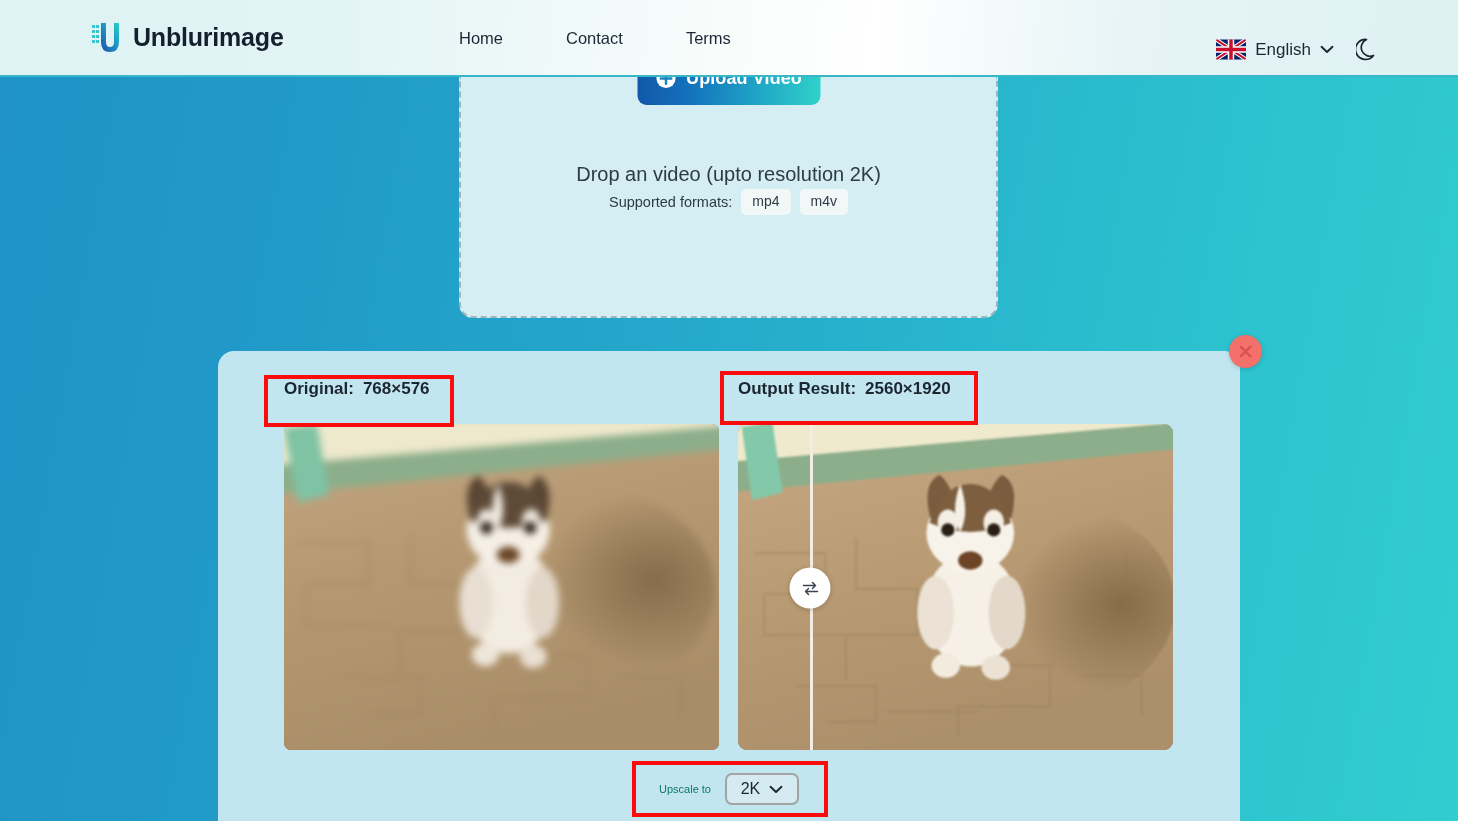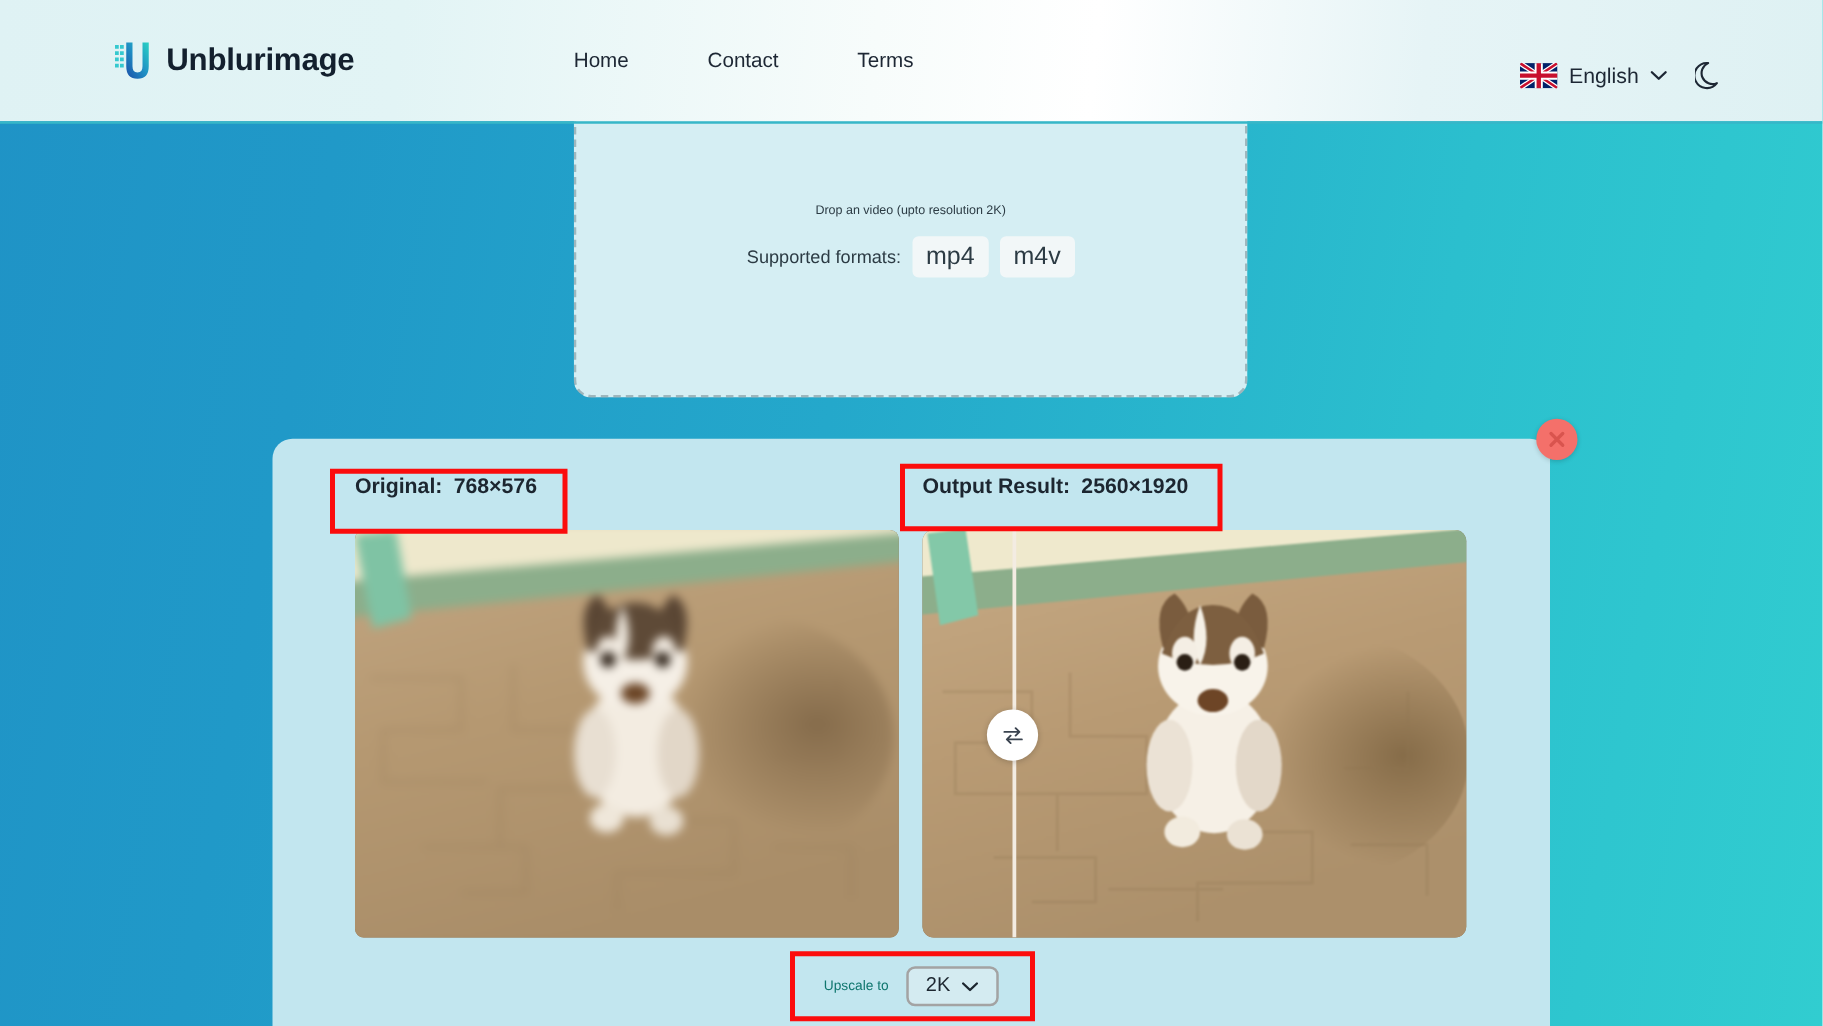--- a/index.html
+++ b/index.html
@@ -9,21 +9,21 @@
     font-family: "Liberation Sans", sans-serif;
   }
   body {
     background: linear-gradient(100deg, #1f93c6 0%, #2099c8 18%, #24a8cb 45%, #2bbfce 75%, #31cdd0 100%);
     position: relative;
   }
 
   
   #header {
     position: absolute; top: 0; left: 0;
-    width: 1458px; height: 99px;
+    width: 1458px; height: 77px;
     background: linear-gradient(95deg, #dff2f4 0%, #e2f4f5 22%, #f7fcfb 48%, #ffffff 60%, #e6f4f6 78%, #def1f3 100%);
     border-bottom: 2px solid #37b7c8;
     display: flex; align-items: center;
     z-index: 30;
   }
   #logo-group {
     position: absolute; left: 90px; top: 50%;
     transform: translateY(-50%);
     display: flex; align-items: center; gap: 9px;
   }
@@ -78,30 +78,30 @@
     border-radius: 9px;
     display: flex; align-items: center; justify-content: center;
     gap: 10px; cursor: pointer; border: none;
   }
   .plus-icon { width: 21px; height: 21px; display: block; flex: none; }
   #upload-button-label {
     color: #fff; font-size: 18px; font-weight: 700; letter-spacing: 0.1px;
   }
   #drop-hint {
     position: absolute; top: 86px; width: 100%;
-    text-align: center; font-size: 10px; color: #2c3b44;
+    text-align: center; font-size: 20px; color: #2c3b44;
   }
   #formats-row {
     position: absolute; top: 112px; width: 100%;
     display: flex; align-items: center; justify-content: center; gap: 9px;
   }
   #formats-label { font-size: 14.5px; color: #2c3b44; }
   .format-chip {
     background: #f2f7f8; color: #2c3b44;
-    font-size: 20px; border-radius: 5px;
+    font-size: 14px; border-radius: 5px;
     padding: 4px 11px; line-height: 1.25;
   }
   #tos-line {
     position: absolute; top: 161px; width: 100%;
     text-align: center; font-size: 14.5px; color: #2c3b44;
   }
 
   
   #result-panel {
     position: absolute;
@@ -247,20 +247,29 @@
     <span>
       <svg id="theme-toggle" viewBox="0 0 24 26">
           <path d="M17.5 18.5 A10 10 0 1 1 10.5 2.5 A8.2 8.2 0 0 0 17.5 18.5 Z" fill="none" stroke="#1d2734" stroke-width="1.7" stroke-linejoin="round"></path>
         </svg>
     </span>
   </div>
 </div>
 
 <div id="upload-panel">
 
+  <div id="upload-button">
+    <span>
+      <svg class="plus-icon" viewBox="0 0 22 22">
+        <circle cx="11" cy="11" r="10" fill="#ffffff"></circle>
+        <path d="M11 5.5 V16.5 M5.5 11 H16.5" stroke="#1a82c0" stroke-width="2.6" stroke-linecap="round"></path>
+      </svg>
+    </span>
+    <span id="upload-button-label">Upload Video</span>
+  </div>
 
   <div id="drop-hint">Drop an video (upto resolution 2K)</div>
 
   <div id="formats-row">
     <span id="formats-label">Supported formats:</span>
     <span class="format-chip">mp4</span>
     <span class="format-chip">m4v</span>
   </div>
 
 </div>

